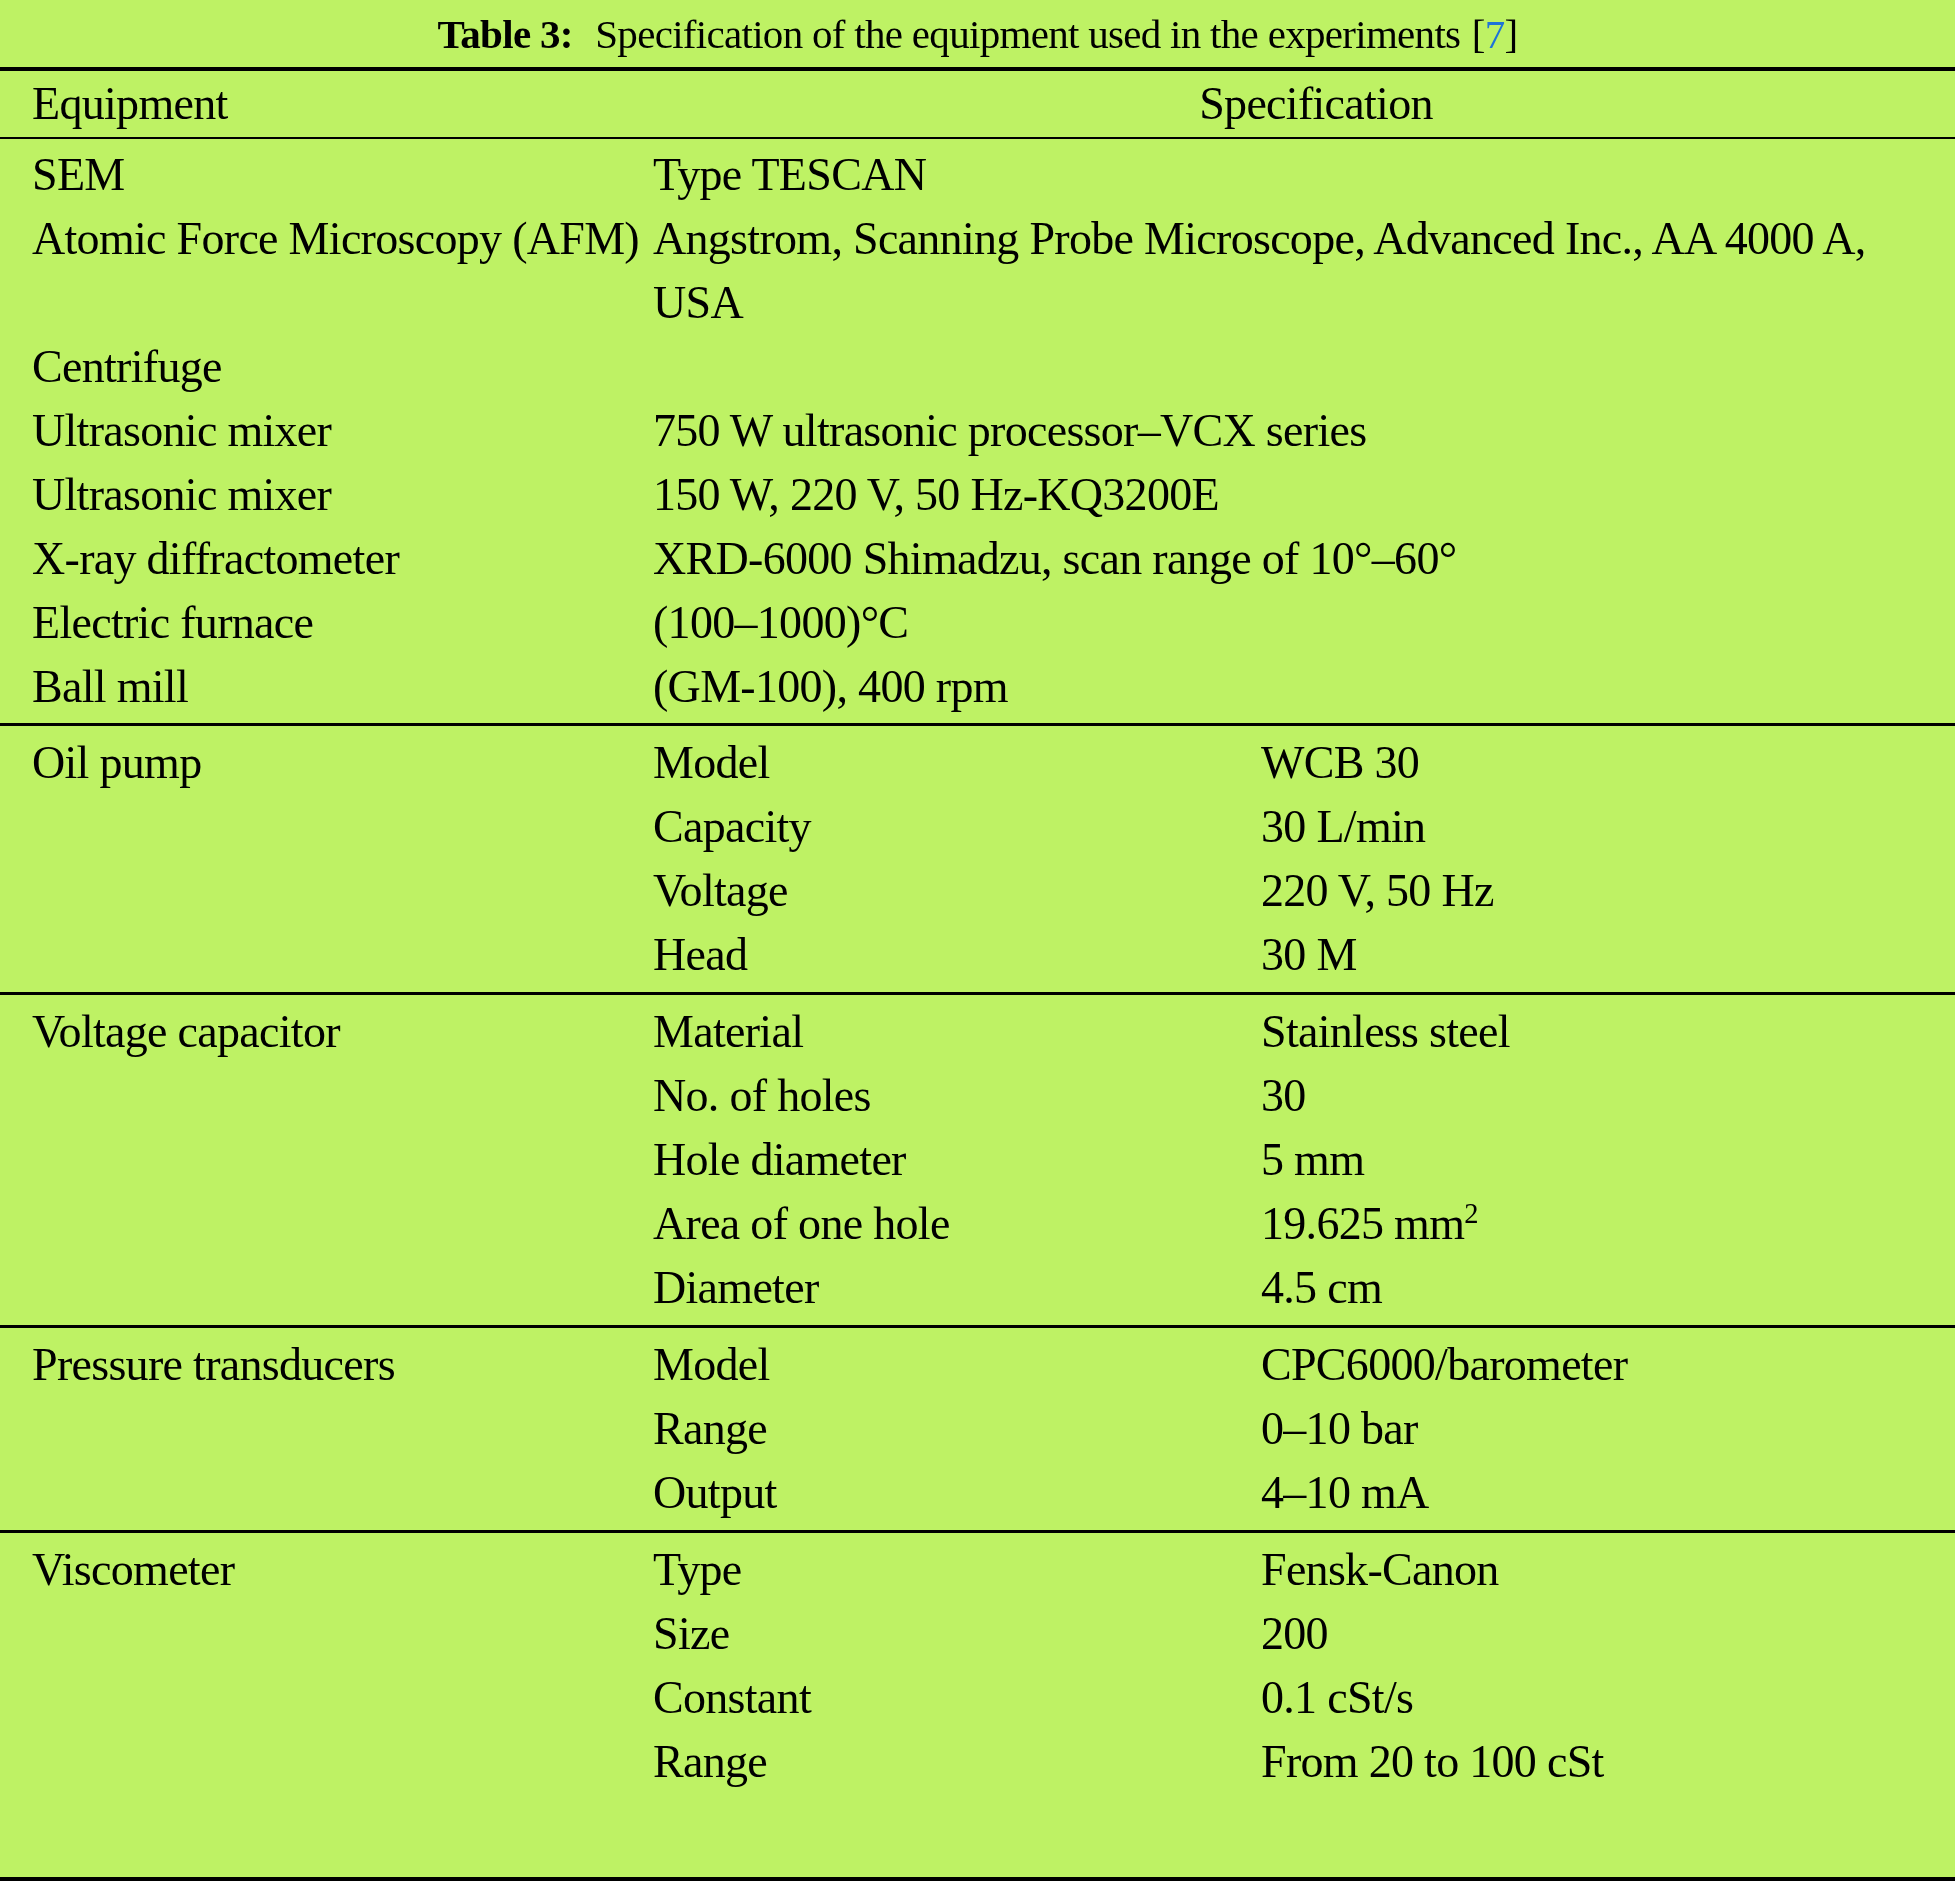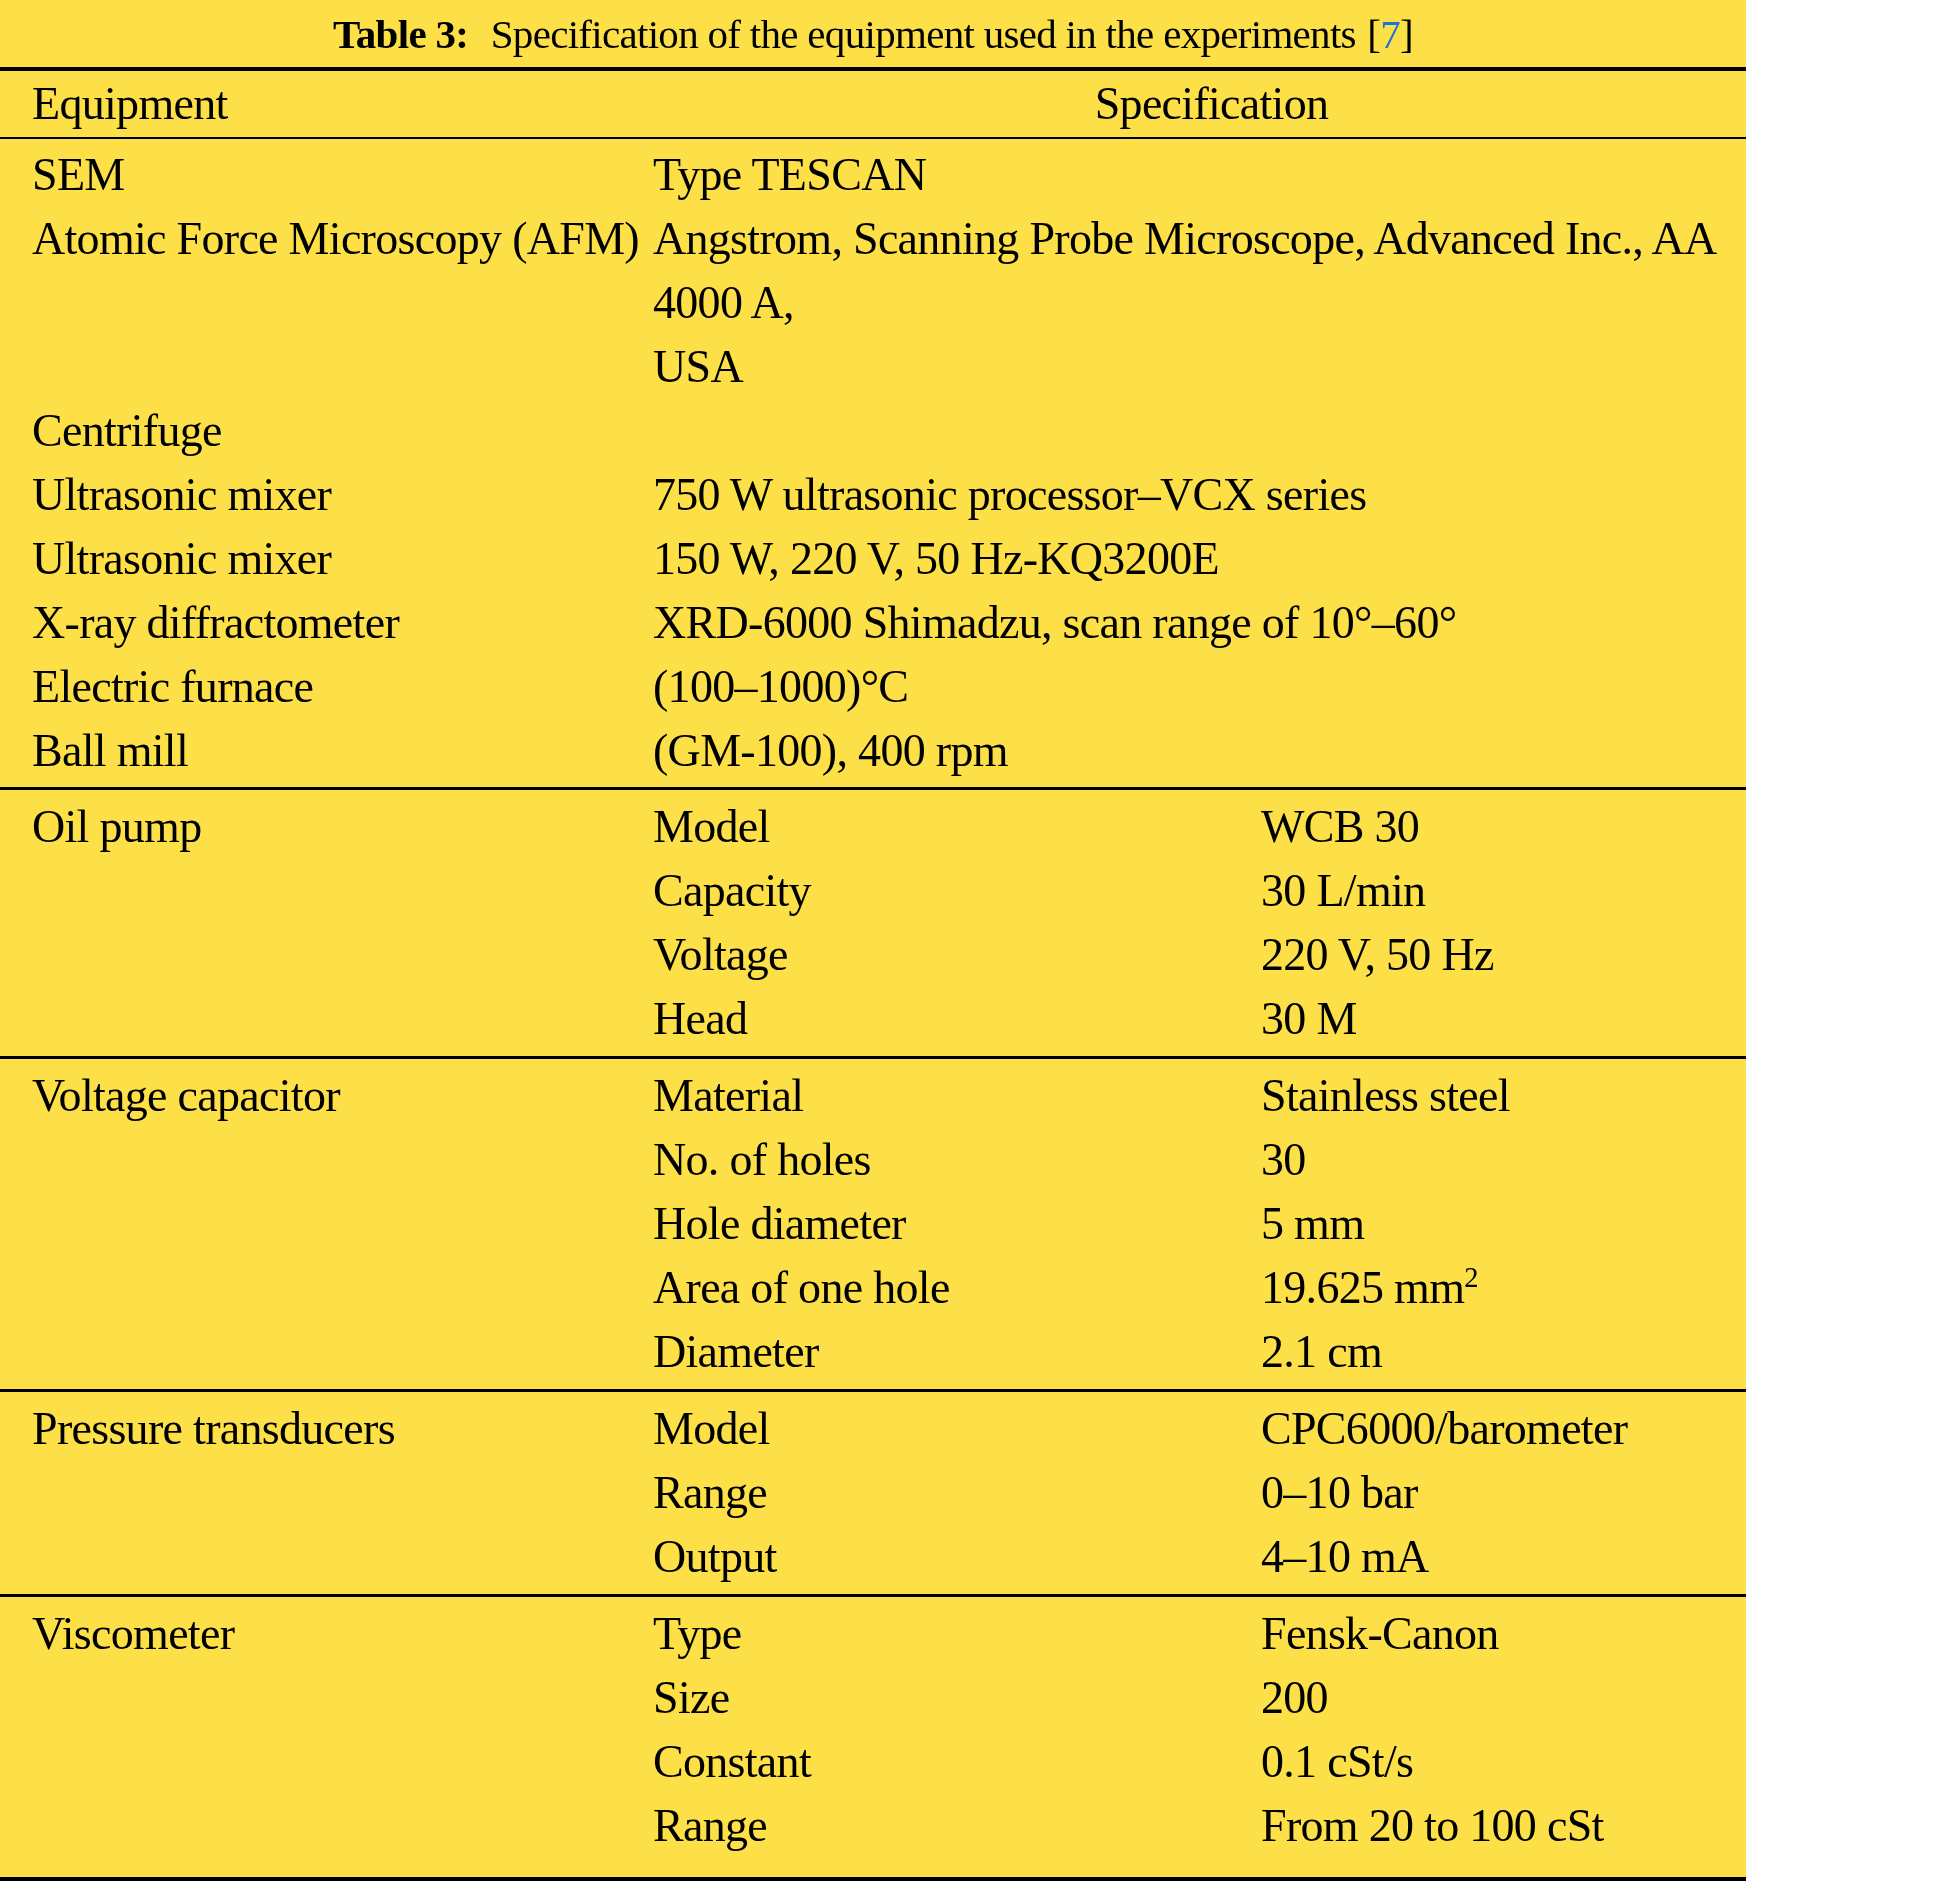--- a/index.html
+++ b/index.html
@@ -2,23 +2,23 @@
 <html style="font-size:8px"><head>
 <meta charset="utf-8">
 <style>
   html, body {
     margin: 0;
     padding: 0;
     background: #ffffff;
   }
   .page {
     position: relative;
-    width: 1746px;
+    width: 1955px;
     height: 1881px;
-    background: #fde047;
+    background: #bef264;
     color: #000000;
     font-family: "Liberation Serif", "DejaVu Serif", serif;
     font-size: 46px;
     letter-spacing: -0.7px;
     overflow: hidden;
   }
   
   .caption {
     height: 67px;
     display: flex;
@@ -167,21 +167,21 @@
         <div>5 mm</div>
       </div>
       <div class="grid row">
         <div class="c1"></div>
         <div>Area of one hole</div>
         <div><span>19.625 mm</span><sup class="sq">2</sup></div>
       </div>
       <div class="grid row">
         <div class="c1"></div>
         <div>Diameter</div>
-        <div>2.1 cm</div>
+        <div>4.5 cm</div>
       </div>
     </div>
 
     <div class="section">
       <div class="grid row">
         <div class="c1">Pressure transducers</div>
         <div>Model</div>
         <div>CPC6000/barometer</div>
       </div>
       <div class="grid row">

